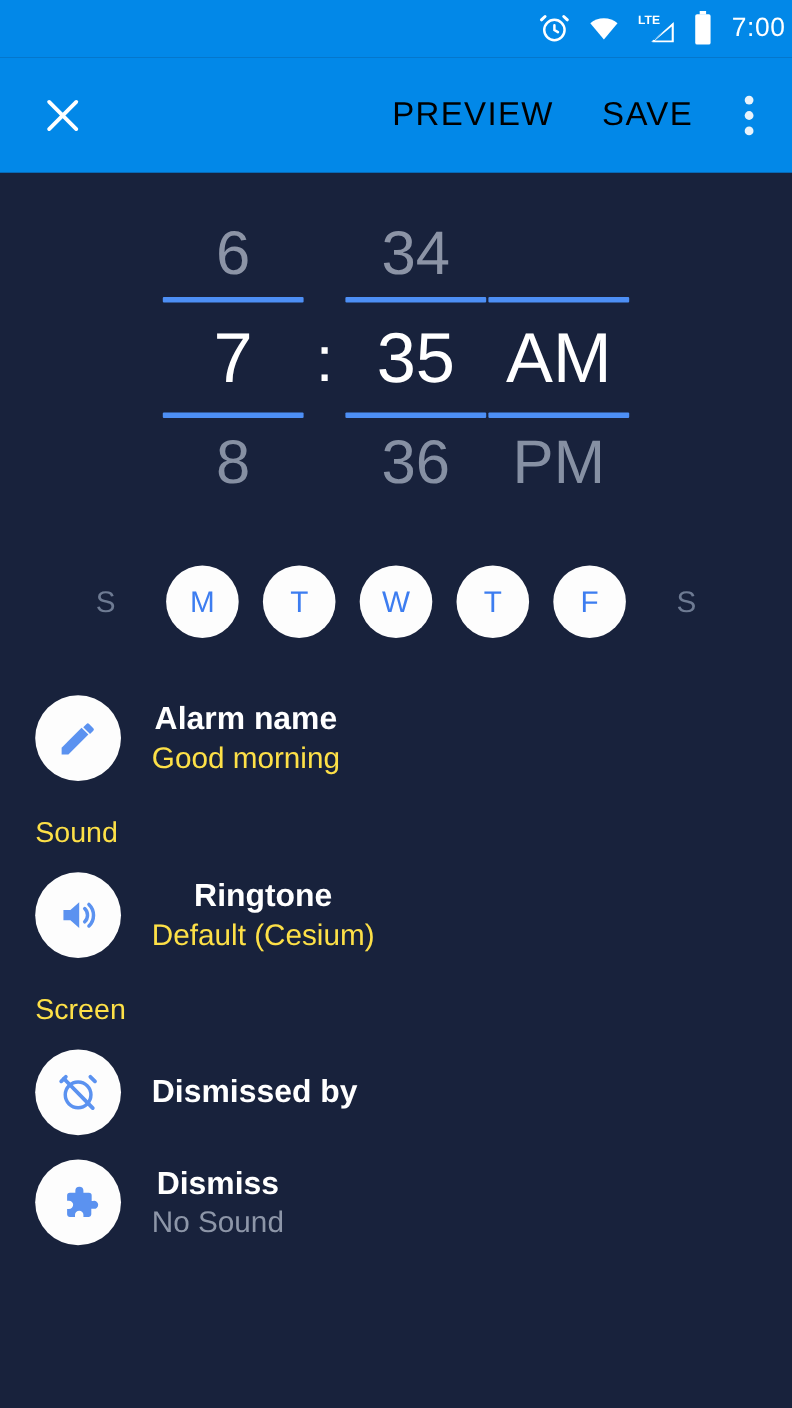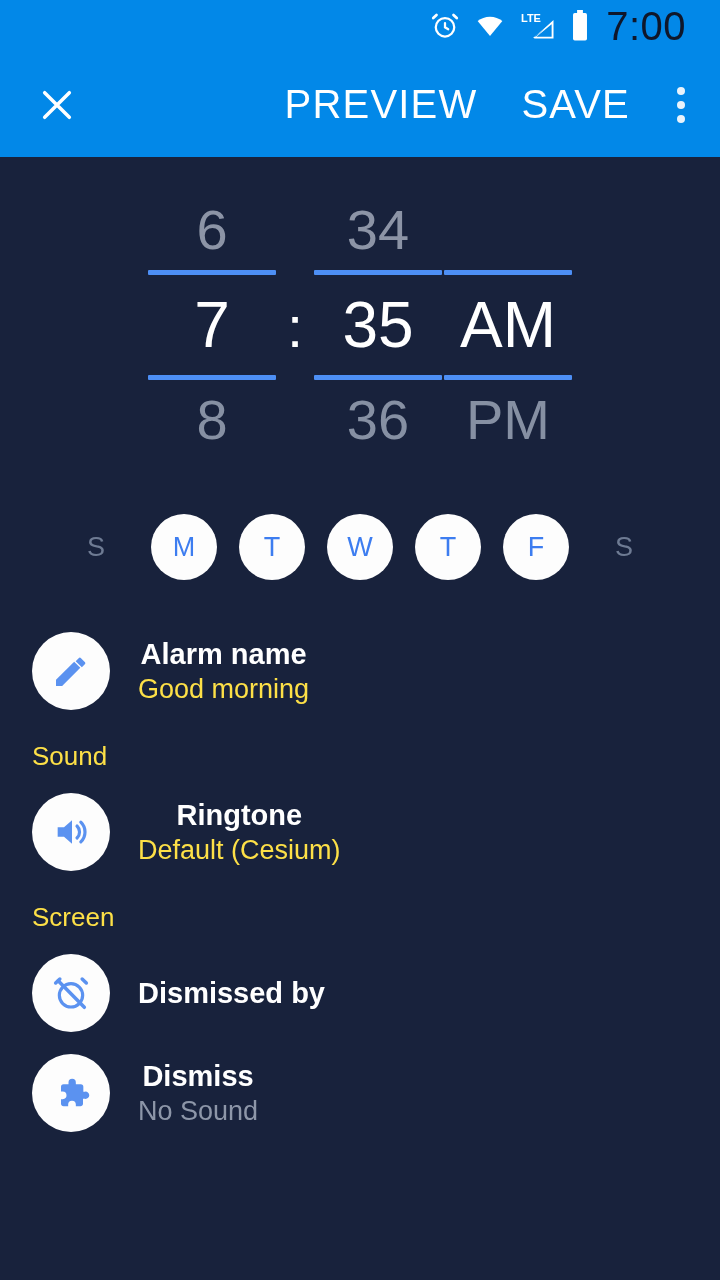--- a/index.html
+++ b/index.html
@@ -7,44 +7,44 @@
     width:720px; height:1280px;
     background:#18223c;
     font-family:"Liberation Sans", sans-serif;
     overflow:hidden;
   }
 
   
   .statusbar{
     height:52px; background:#0288e8;
     display:flex; align-items:center; justify-content:flex-end;
-    padding-right:34px; gap:14px;
+    padding-right:6px; gap:14px;
   }
   .statusbar .sicon{ display:flex; align-items:center; }
   .statusbar .clock{
-    color:#0f172a; font-size:40px; letter-spacing:.5px;
+    color:#ffffff; font-size:24px; letter-spacing:.5px;
     margin-left:2px; font-family:"Liberation Sans", sans-serif;
   }
 
   
   .appbar{
     height:105px; background:#0288e8;
     display:flex; align-items:center; position:relative;
   }
   .close-btn{
     width:70px; height:70px; margin-left:22px;
     display:flex; align-items:center; justify-content:center;
     cursor:pointer;
   }
   .appbar-actions{
     position:absolute; right:0; top:0; height:100%;
     display:flex; align-items:center; gap:0;
   }
   .txt-action{
-    color:#ffffff; font-size:40px; letter-spacing:1.2px;
+    color:#000000; font-size:30px; letter-spacing:1.2px;
     padding:0 22px; cursor:pointer; white-space:nowrap;
   }
   .overflow-btn{
     width:58px; height:70px; margin-right:10px;
     display:flex; flex-direction:column; align-items:center;
     justify-content:center; gap:6px; cursor:pointer;
   }
   .overflow-btn i{
     display:block; width:8px; height:8px; border-radius:50%;
     background:#e9f3fb;

